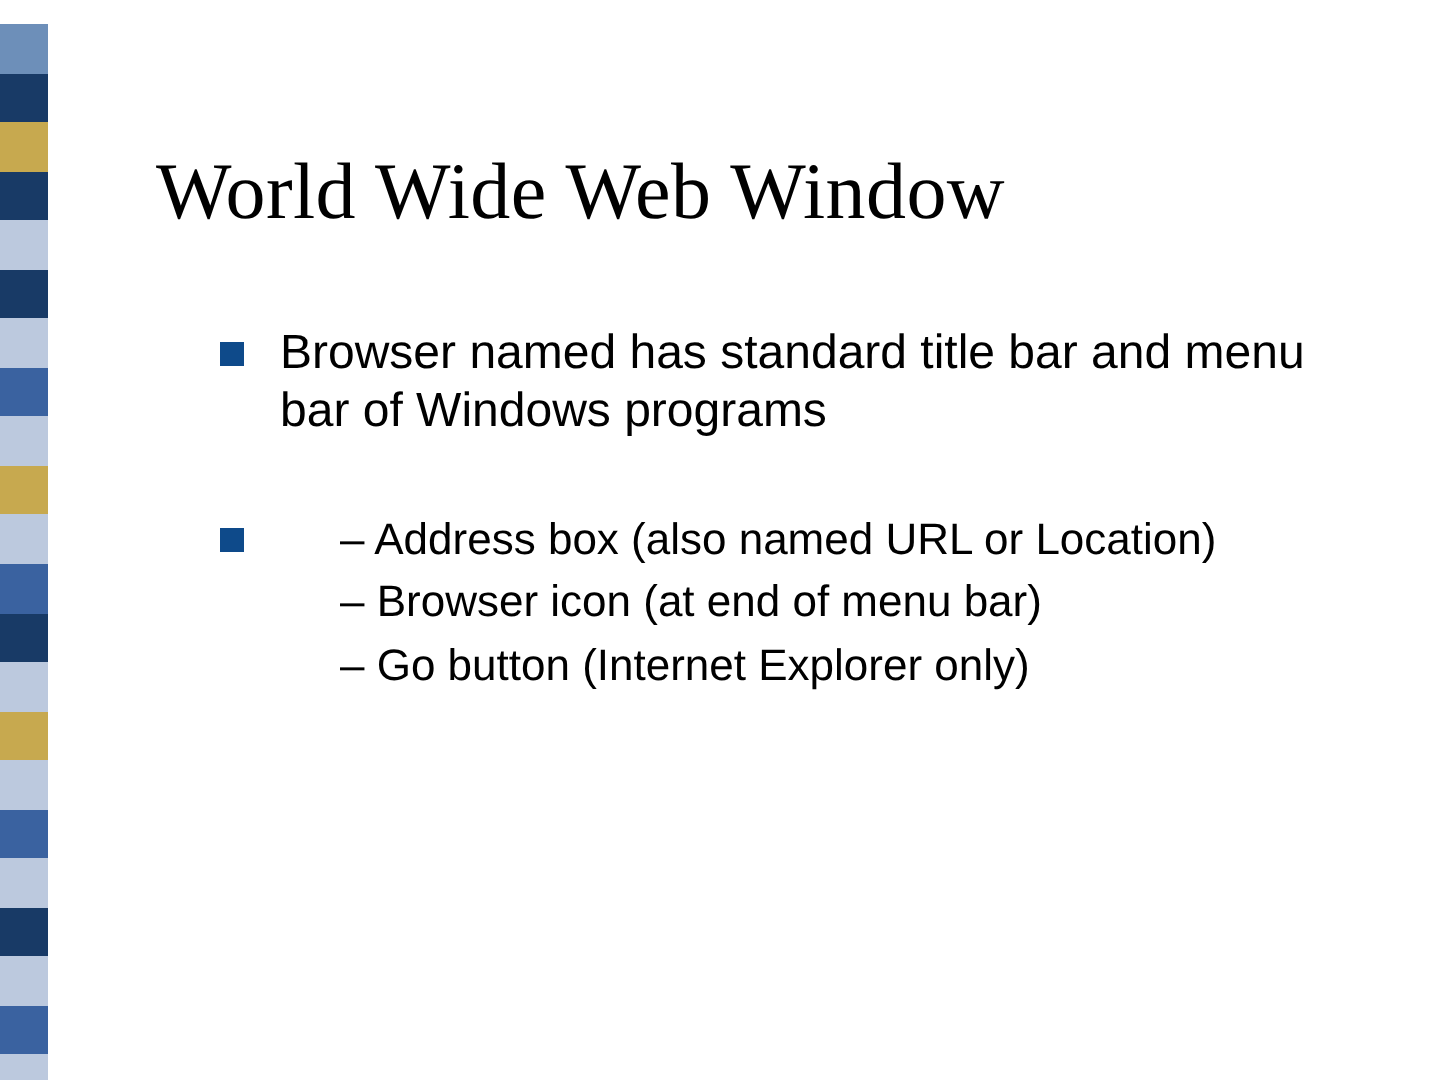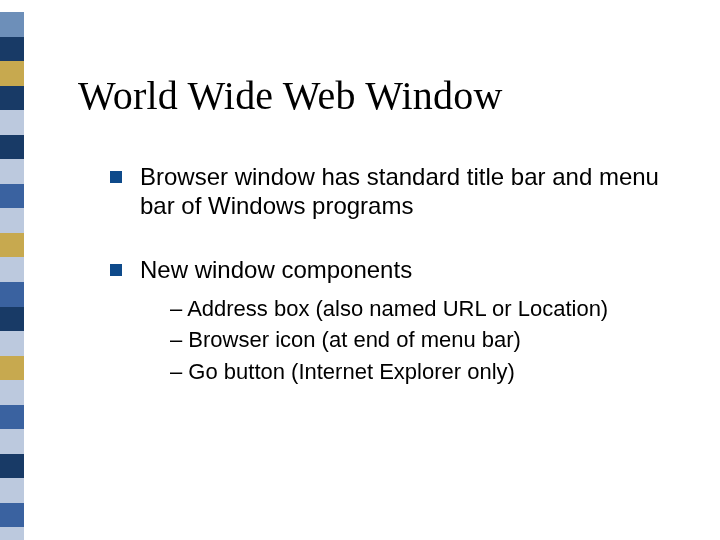--- a/index.html
+++ b/index.html
@@ -97,26 +97,25 @@
       <div class="seg" style="background: rgb(58, 98, 160);"></div>
       <div class="seg" style="background: rgb(188, 201, 222);"></div>
     </div>
 
   <div class="title">World Wide Web Window</div>
 
   <div class="body">
 
     <div class="bullet-item">
       <span class="bullet-square"></span>
-      <span>Browser window has standard title bar and menu bar of Windows programs</span>
+      <span>Browser named has standard title bar and menu bar of Windows programs</span>
     </div>
 
     <div class="bullet-item">
       <span class="bullet-square"></span>
-      <span>New window components</span>
       <div class="sublist">
         <div class="subitem">– Address box (also named URL or Location)</div>
         <div class="subitem">– Browser icon (at end of menu bar)</div>
         <div class="subitem">– Go button (Internet Explorer only)</div>
       </div>
     </div>
 
   </div>
 
 </div>

